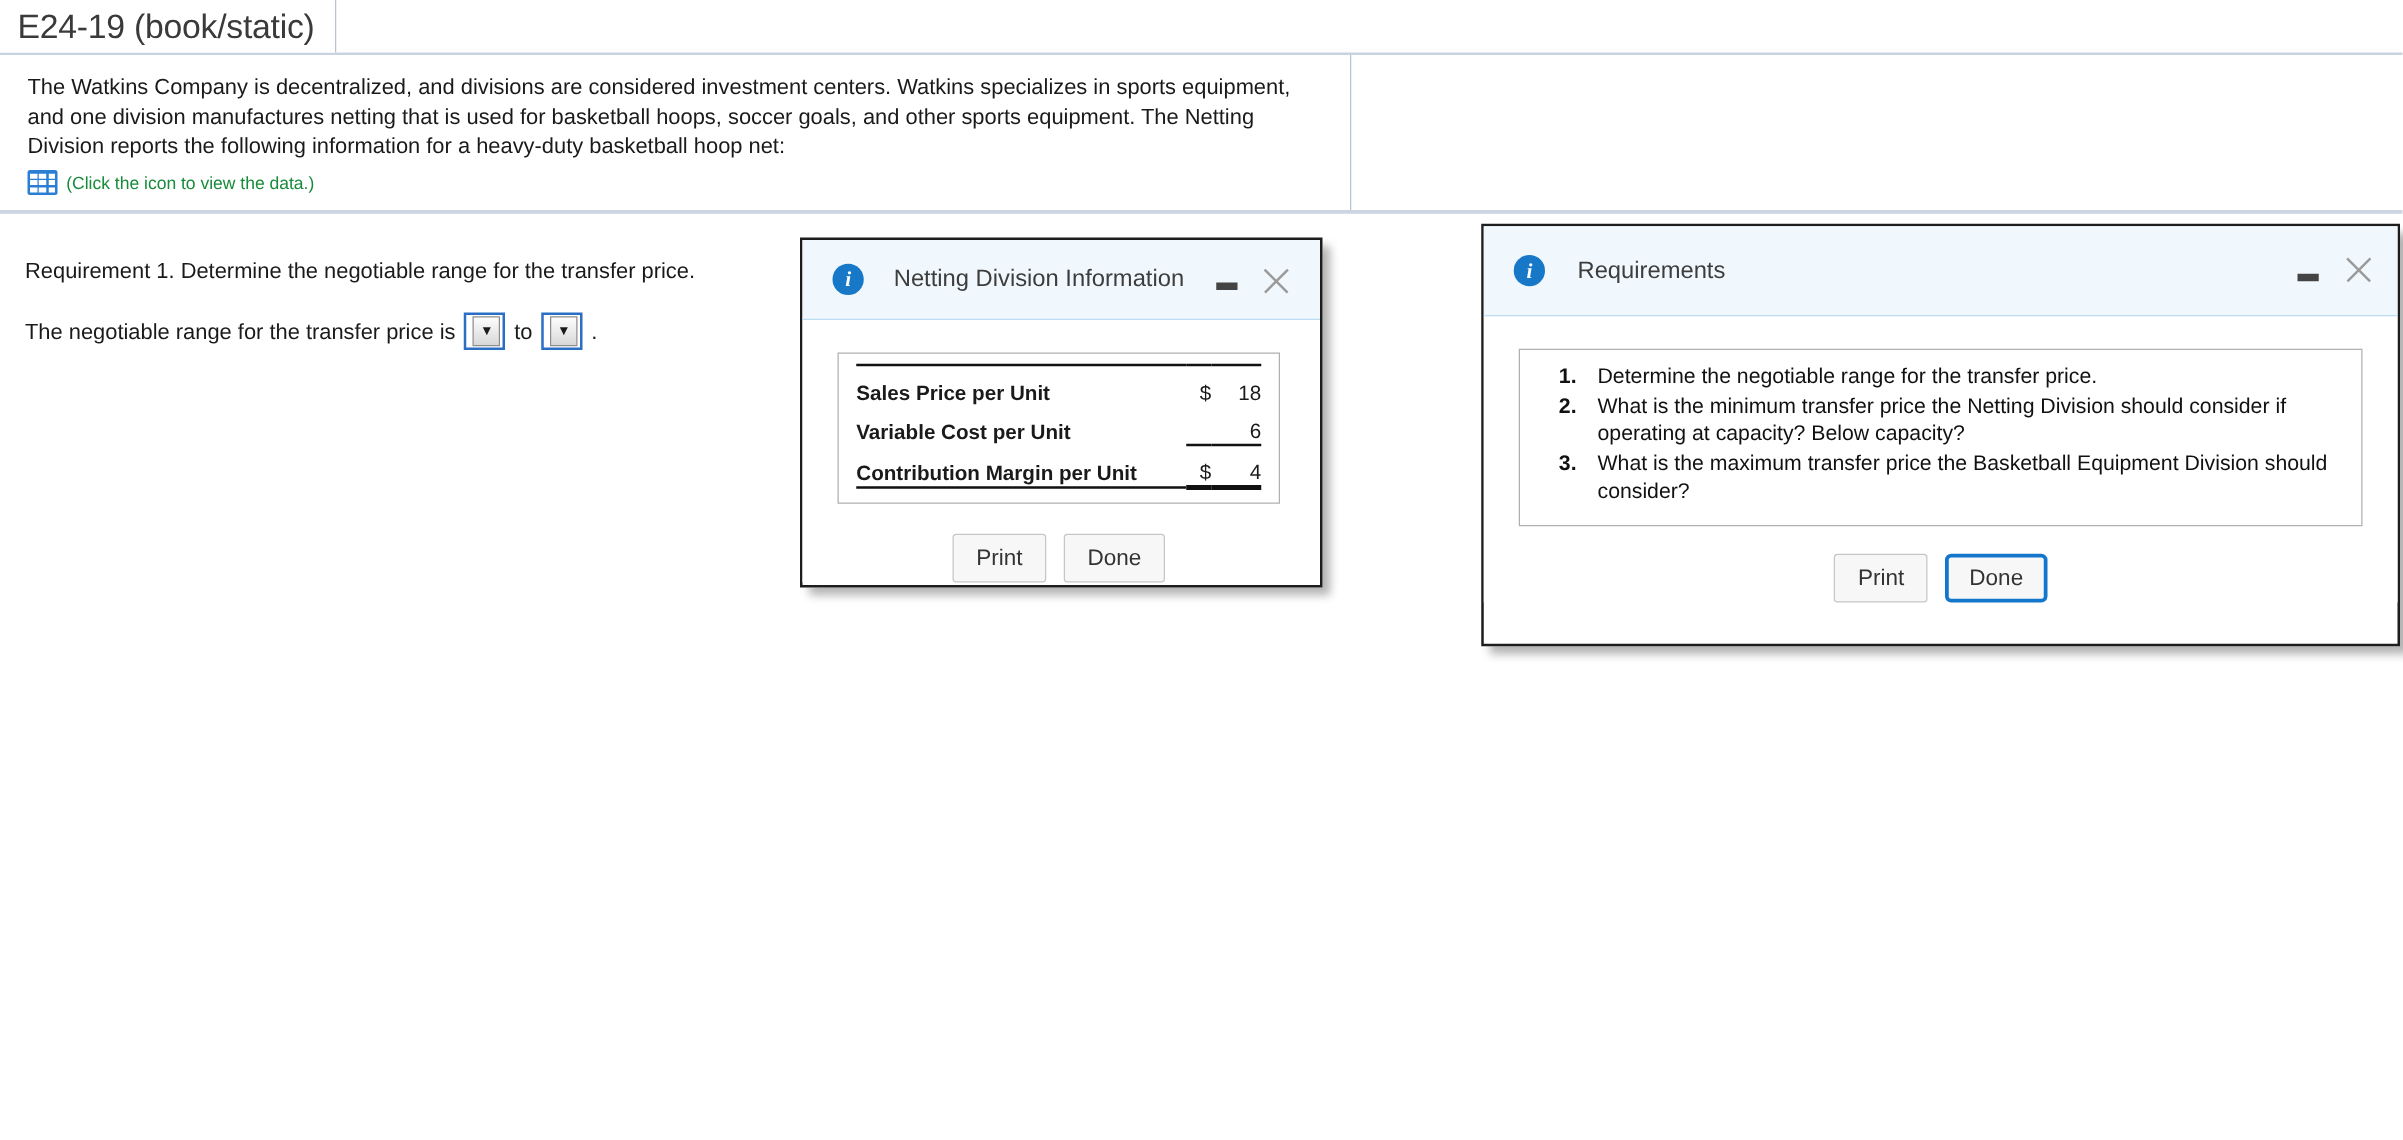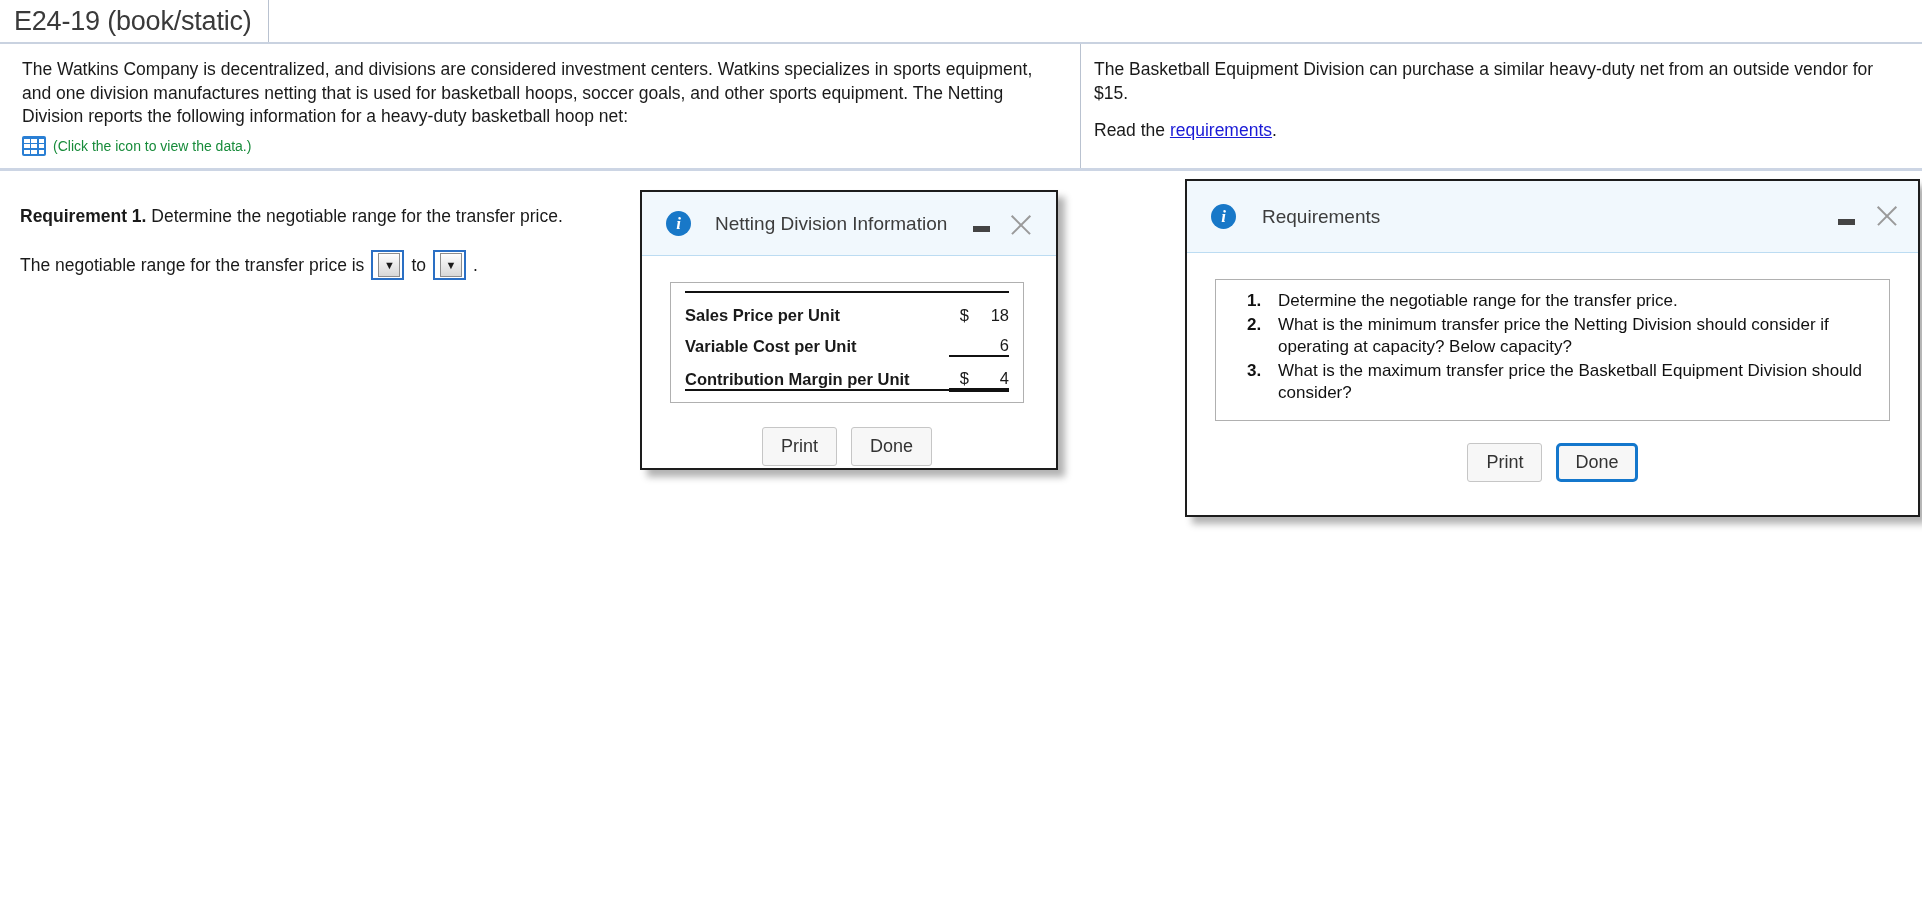--- a/index.html
+++ b/index.html
@@ -89,21 +89,21 @@
   
   .workarea {
     position: absolute; left: 0; top: 174px;
     width: 1922px; height: 738px;
     background: #ffffff;
   }
   .req-head {
     position: absolute; left: 20px; top: 32px;
     font-size: 17.5px; color: #1a1a1a;
   }
-  .req-head b { font-weight: bold; margin-top: 40px; }
+  .req-head b { font-weight: normal; margin-top: 40px; }
   .answer-line {
     position: absolute; left: 20px; top: 76px;
     display: flex; align-items: center;
     font-size: 17.5px; color: #1a1a1a;
   }
   .dropdown {
     width: 33px; height: 30px;
     border: 2px solid #2a6fc4;
     background: #ffffff;
     display: inline-flex;
@@ -253,26 +253,20 @@
         <span class="row">
             <span class="cell"></span>
             <span class="cell"></span>
             <span class="cell"></span>
           </span>
       </span>
       <span class="green-link">(Click the icon to view the data.)</span>
     </div>
   </div>
 
-  <div class="problem-right">
-    <div class="ptext">The Basketball Equipment Division can purchase a similar heavy-duty net from an outside vendor for $15.</div>
-    <div class="ptext para2">
-      <span>Read the </span><span class="blue-link">requirements</span><span>.</span>
-    </div>
-  </div>
 
 </div>
 
 <div class="workarea">
 
   <div class="req-head">
     <b>Requirement 1.</b><span> Determine the negotiable range for the transfer price.</span>
   </div>
 
   <div class="answer-line">

